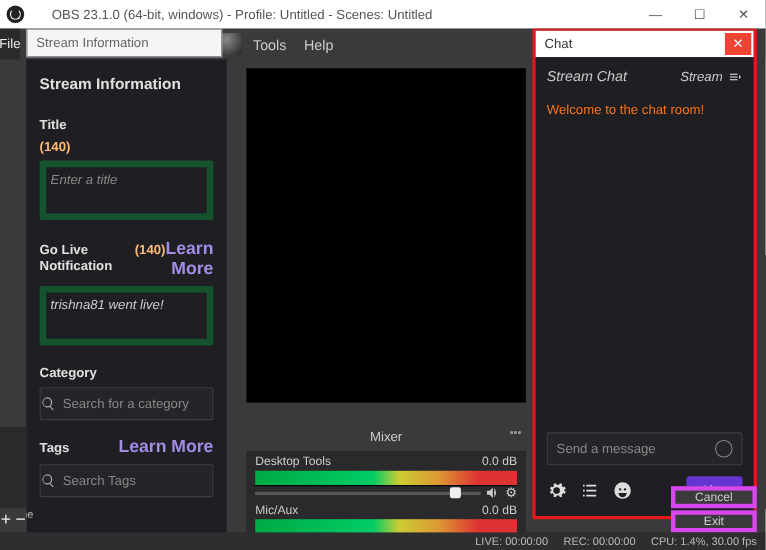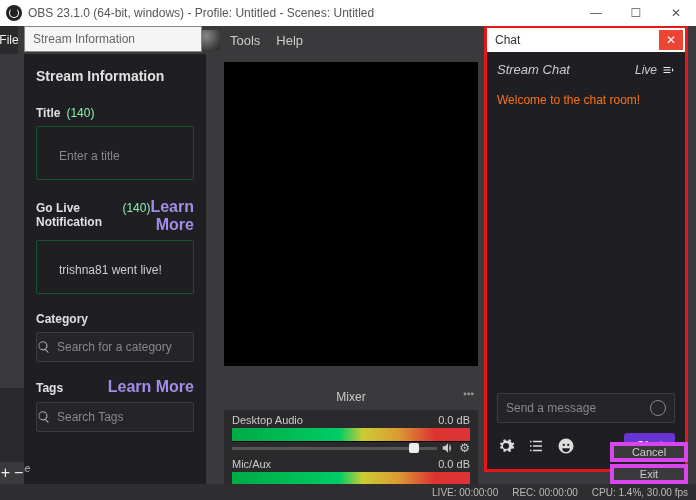--- a/index.html
+++ b/index.html
@@ -1,19 +1,19 @@
 <!DOCTYPE html>
 <html><head>
 <meta charset="utf-8">
 <style>
 * { box-sizing: border-box; margin: 0; padding: 0; font-family: "Segoe UI", Arial, sans-serif; }
 body { background: #f0f0f0; width: 696px; height: 500px; overflow: hidden; position: relative; }
 
 
-.titlebar { height: 26px; background: #fff; display: flex; align-items: center; padding-left: 6px; font-size: 12px; color: #555; }
+.titlebar { height: 26px; background: #fff; display: flex; align-items: center; padding-left: 6px; font-size: 12px; color: #555; gap: 19px; }
 .titlebar .logo { width: 16px; height: 16px; border-radius: 50%; background: #222; margin-right: 6px; display:flex; align-items:center; justify-content:center; }
 .titlebar .logo::after { content:""; width:8px; height:8px; border:1.5px solid #fff; border-radius:50%; border-top-color:transparent; }
 .titlebar .winbtns { margin-left: auto; display: flex; }
 .titlebar .winbtns div { width: 40px; height: 26px; display:flex; align-items:center; justify-content:center; color:#555; font-size:12px; }
 
 
 .app { position: relative; height: 474px; background: #3a3a3c; overflow:hidden; }
 
 
 .menubar { height: 28px; background: #3a3a3c; display:flex; align-items:center; color:#ccc; font-size:13px; }
@@ -22,24 +22,24 @@
 
 
 .filetab { position:absolute; left:0; top:0; width:18px; height:28px; background:#2a2a2c; color:#eee; font-size:12px; display:flex; align-items:center; justify-content:center; }
 
 
 .streaminfo-search { position:absolute; left:24px; top:0; width:178px; height:26px; background:#f5f5f5; border:1px solid #888; color:#666; font-size:12px; padding:0 8px; display:flex; align-items:center; }
 
 
 .panel-stream { position:absolute; left:24px; top:28px; width:182px; height:446px; background:#1f1f23; color:#e0e0e0; padding:14px 12px; overflow:hidden; }
 .panel-stream h2 { font-size:14px; font-weight:600; margin-bottom:22px; }
-.panel-stream .lbl { font-size:12px; font-weight:600; margin-bottom:6px; display:flex; align-items:baseline; gap:6px; }
-.panel-stream .count { color:#86efac; font-weight:400; }
+.panel-stream .lbl { font-size:12px; font-weight:600; margin-bottom:6px; display:flex; align-items:baseline; gap:6px;flex-direction:column; }
+.panel-stream .count { color:#fdba74; font-weight:700; }
 .panel-stream .link { color:#a28ce6; font-size:16px; }
-.panel-stream .box { border:1px solid #14532d; border-radius:2px; padding:22px; font-size:12px; color:#888; margin-bottom:18px; }
+.panel-stream .box { border:6px solid #14532d; border-radius:2px; padding:4px; font-size:12px; color:#888; margin-bottom:18px;font-style:italic; }
 .panel-stream .box.tall { height:54px; }
 .panel-stream .searchbox { border:1px solid #3c3c45; border-radius:2px; background:#252529; height:30px; display:flex; align-items:center; padding:0 0; gap:6px; color:#888; font-size:12px; }
 .panel-stream .searchbox svg { width:14px; height:14px; fill:#aaa; flex-shrink:0; }
 .panel-stream .rowlbl { display:flex; justify-content:space-between; align-items:baseline; margin-bottom:6px; font-size:12px; font-weight:600;gap:10px; }
 
 
 .preview { position:absolute; left:224px; top:36px; width:254px; height:304px; background:#000; }
 
 
 .mixer { position:absolute; left:224px; top:358px; width:254px; height:116px; background:#2a2a2c; }
@@ -152,21 +152,21 @@
 
   <div class="preview"></div>
 
   <div class="mixer">
     <div class="head">
       <span>Mixer</span>
       <span class="menudots">▪▪▪</span>
     </div>
     <div class="channel">
       <div class="chrow">
-          <span>Desktop Audio</span>
+          <span>Desktop Tools</span>
           <span>0.0 dB</span>
         </div>
       <div class="meter double"></div>
       <div class="slider">
         <div class="track"></div>
         <svg viewBox="0 0 24 24">
             <path d="M3 9v6h4l5 5V4L7 9H3zm13 3a4 4 0 00-2-3.5v7A4 4 0 0016 12zm-2-7v2a7 7 0 010 10v2a9 9 0 000-14z"></path>
           </svg>
         <span class="gear">⚙</span>
       </div>
@@ -197,21 +197,21 @@
 
   <div class="redbox">
     <div class="chat-titlebar">
       <span>Chat</span>
       <div class="close">✕</div>
     </div>
     <div class="chat-body">
       <div class="chat-head">
         <span style="font-size:13px">Stream Chat</span>
         <span class="rooms">
-          <span>Live</span>
+          <span>Stream</span>
           <svg width="14" height="12" viewBox="0 0 24 24" fill="#eee">
               <path d="M3 6h14v2H3zM3 11h14v2H3zM3 16h14v2H3zM20 8l3 4-3 4z"></path>
             </svg>
         </span>
       </div>
       <div class="chat-welcome">Welcome to the chat room!</div>
 
       <div class="chat-input-area">
         <div class="chat-inputbox">
           <span>Send a message</span>

